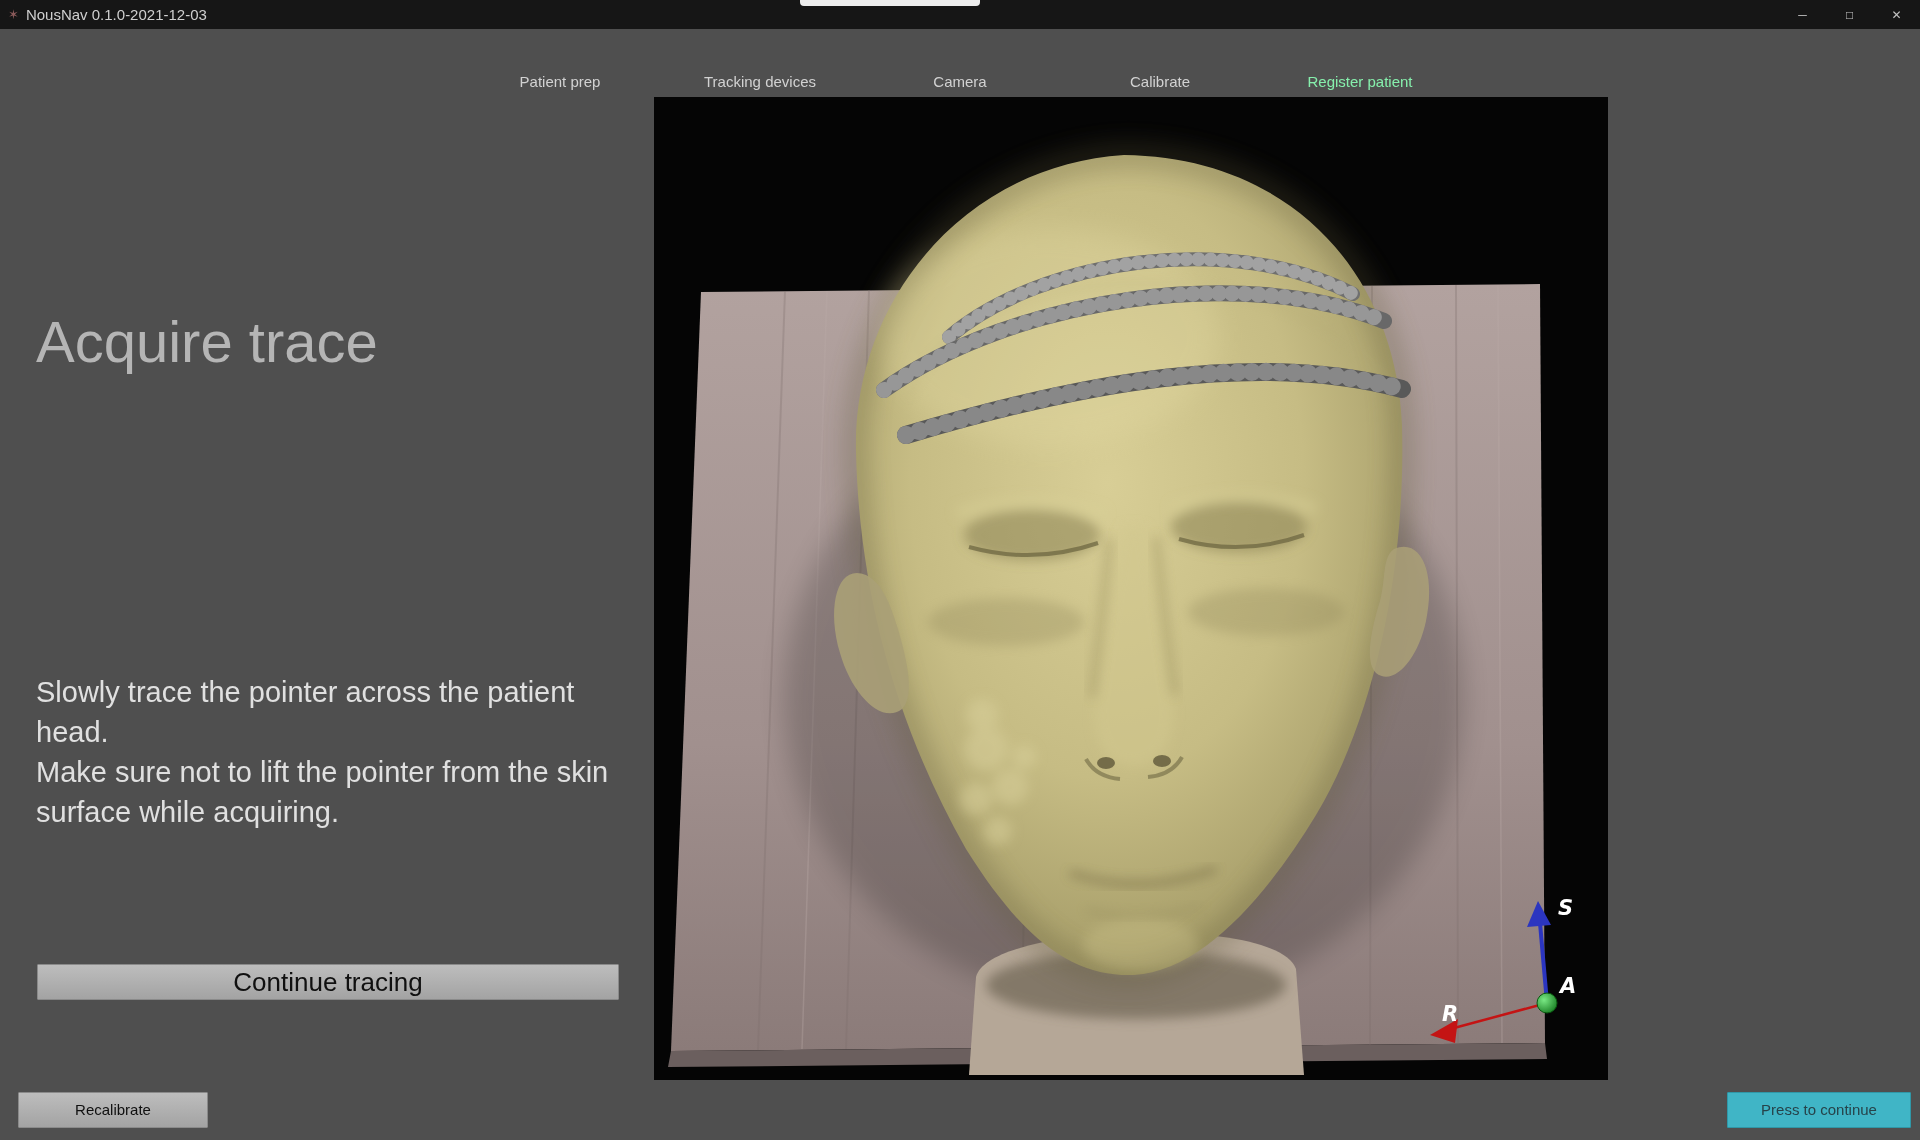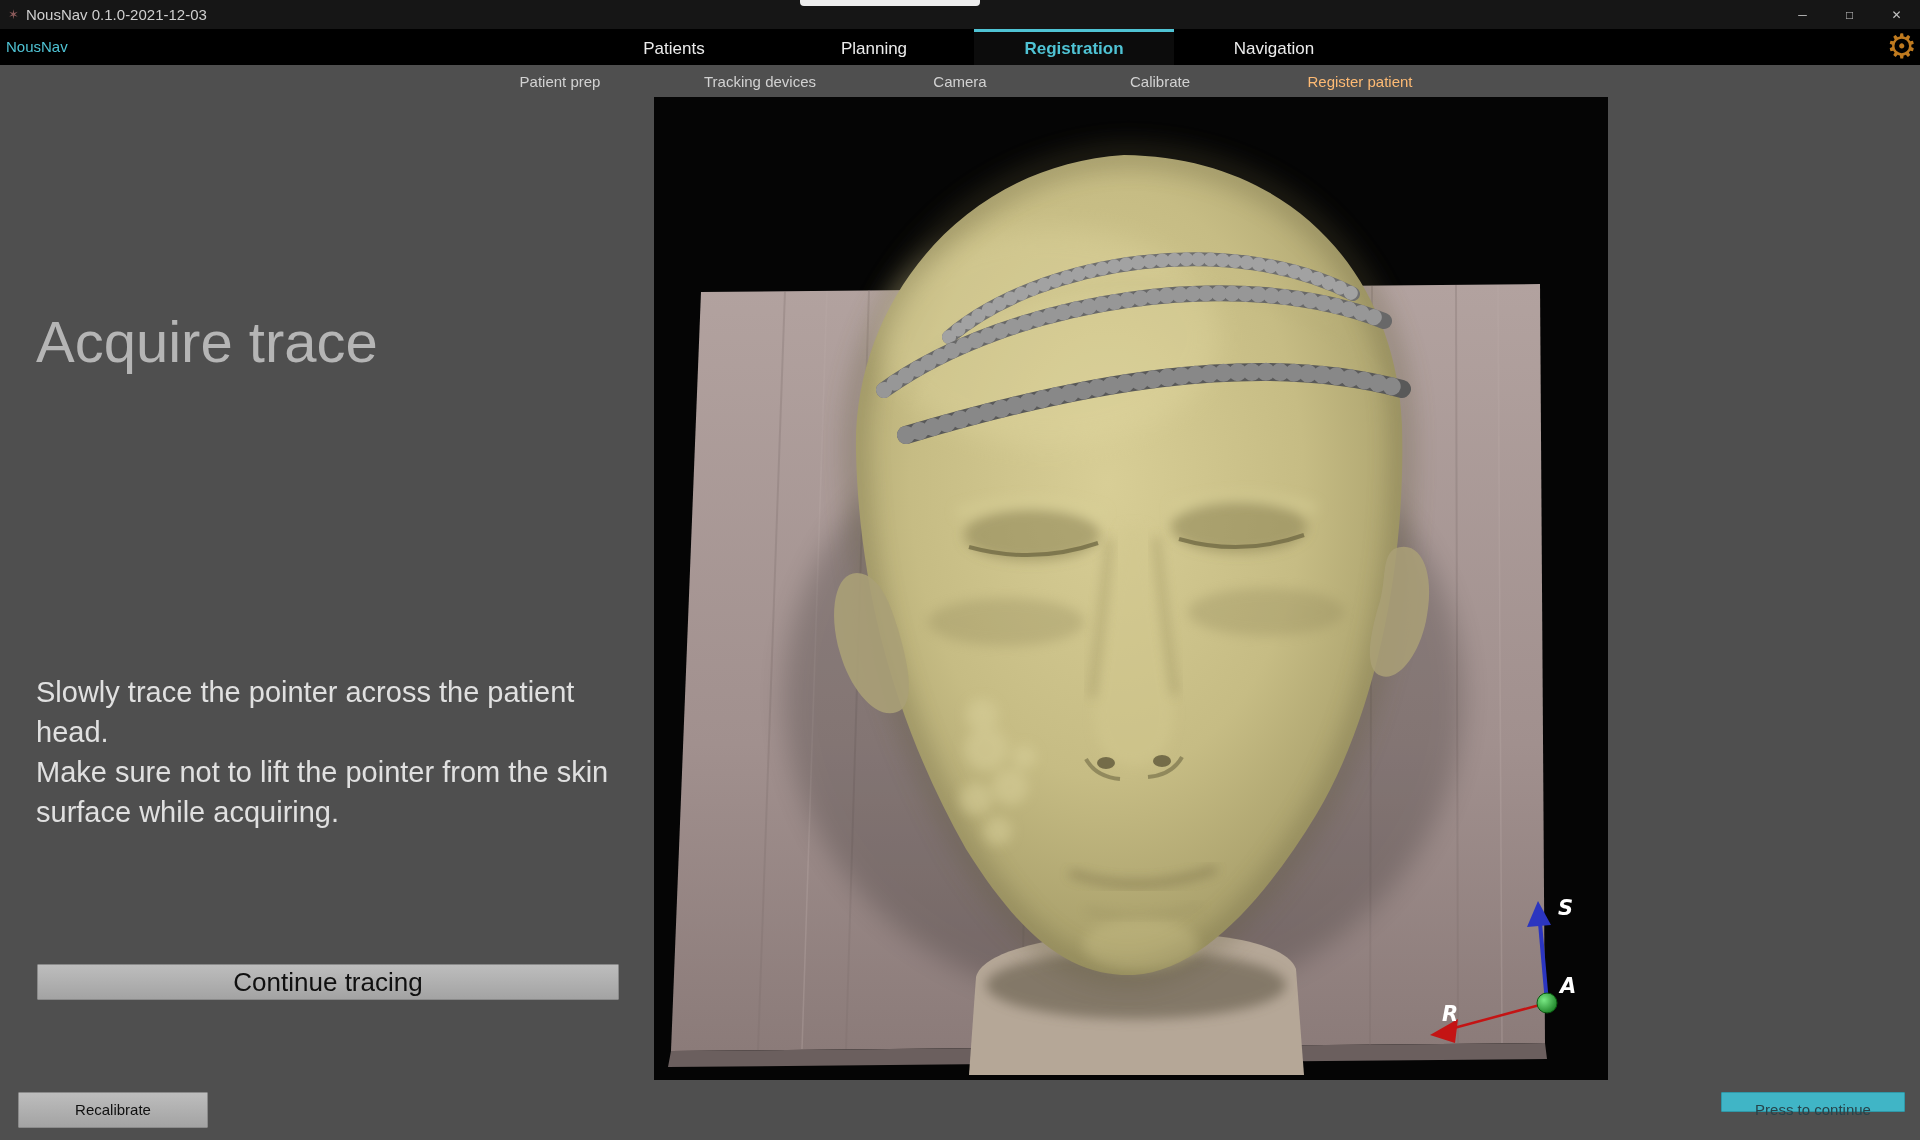--- a/index.html
+++ b/index.html
@@ -18,32 +18,32 @@
   .navbar { position:absolute; top:29px; left:0; width:1920px; height:36px; background:#000; }
   .brand { position:absolute; left:6px; top:0; height:36px; line-height:36px; color:#4fc3d4; font-size:15px; }
   .tabs { position:absolute; left:574px; top:0; width:800px; height:36px; display:flex; }
   .tab { width:200px; height:36px; display:flex; align-items:center; justify-content:center; color:#ececec; font-size:17px; border-top:3px solid transparent; }
   .tab.active { color:#4fc3d4; font-weight:bold; border-top-color:#4fc3d4; background:#0c0c0c; }
   .gear { position:absolute; right:3px; top:-3px; font-size:34px; line-height:40px; color:#bf7a1f; }
 
   
   .subnav { position:absolute; top:65px; left:0; width:1920px; height:32px; display:flex; justify-content:center; align-items:center; }
   .subnav-item { width:200px; text-align:center; font-size:15px; color:#d2d2d2; }
-  .subnav-item.active { color:#fdba74; }
+  .subnav-item.active { color:#86efac; }
 
   
   .panel-title { position:absolute; left:36px; top:308px; font-size:58px; color:#b5b5b5; font-weight:400;text-align:right; }
   .instructions { position:absolute; left:36px; top:672px; width:578px; font-size:29px; line-height:40px; color:#e0e0e0; }
   .btn { display:block; background:linear-gradient(#bdbdbd,#a3a3a3); border:1px solid #8a8a8a; border-radius:1px; color:#101010; text-align:center; font-family:"Liberation Sans", sans-serif; cursor:default; }
   .btn-continue { position:absolute; left:37px; top:964px; width:582px; height:36px; font-size:26px; line-height:34px; }
   .btn-reset    { position:absolute; left:37px; top:1007px; width:582px; height:36px; font-size:26px; line-height:34px; }
 
   
   .btn-recalibrate { position:absolute; left:18px; top:1092px; width:190px; height:36px; font-size:15px; line-height:34px;text-align:center; }
-  .btn-press-continue { position:absolute; right:15px; top:1092px; width:184px; height:20px; background:#40b5c6; border:1px solid #2f98a8; border-radius:1px; color:#26434a; font-size:15px; line-height:34px; text-align:center; cursor:default;margin-left:40px; }
+  .btn-press-continue { position:absolute; right:9px; top:1092px; width:184px; height:36px; background:#40b5c6; border:1px solid #2f98a8; border-radius:1px; color:#26434a; font-size:15px; line-height:34px; text-align:center; cursor:default;margin-left:40px; }
 
   
   .viewport { position:absolute; left:654px; top:97px; width:954px; height:983px; background:#050505; }
   .viewport svg { display:block; }
 </style>
 </head>
 <body>
 
 <div id="app">
 
@@ -57,30 +57,20 @@
         <span>─</span>
       </div>
     <div class="win-btn">
         <span>□</span>
       </div>
     <div class="win-btn close">
         <span>✕</span>
       </div>
   </div>
 
-  <div class="navbar">
-    <span class="brand">NousNav</span>
-    <div class="tabs">
-      <div class="tab">Patients</div>
-      <div class="tab">Planning</div>
-      <div class="tab active">Registration</div>
-      <div class="tab">Navigation</div>
-    </div>
-    <span class="gear" title="NousNav">⚙</span>
-  </div>
 
   <div class="subnav">
     <div class="subnav-item">Patient prep</div>
     <div class="subnav-item">Tracking devices</div>
     <div class="subnav-item">Camera</div>
     <div class="subnav-item">Calibrate</div>
     <div class="subnav-item active">Register patient</div>
   </div>
 
   <div class="panel-title">Acquire trace</div>

